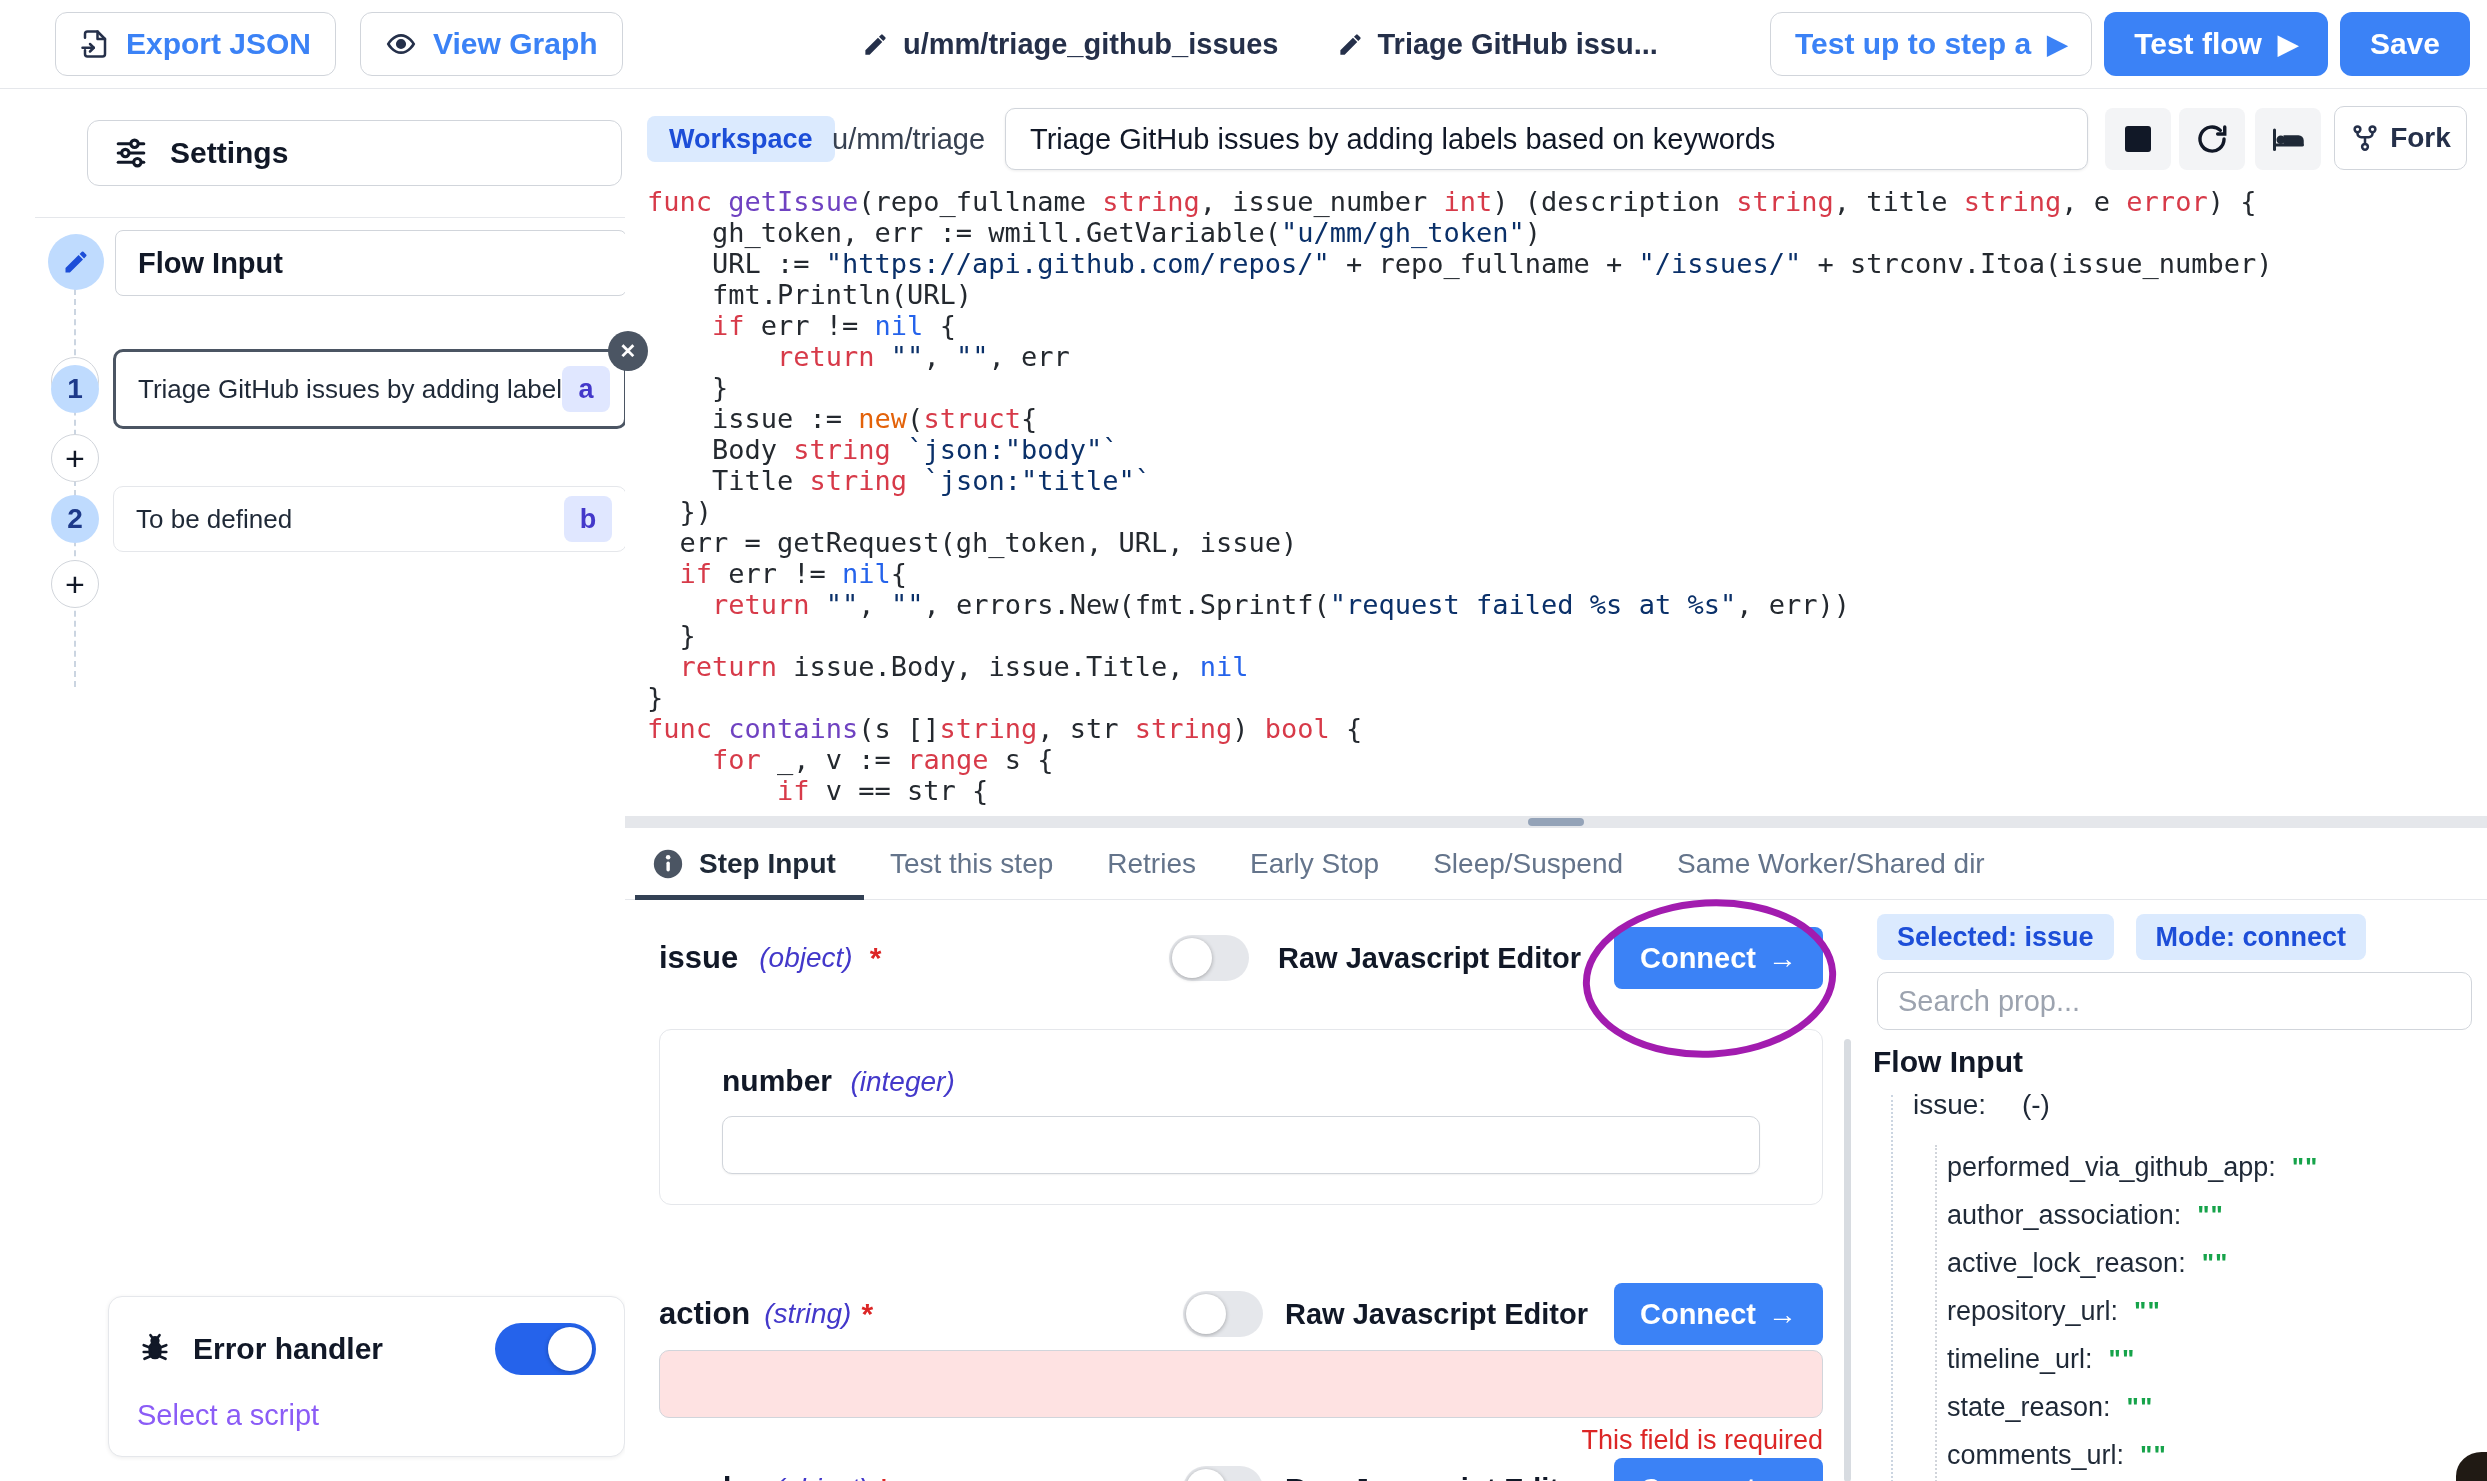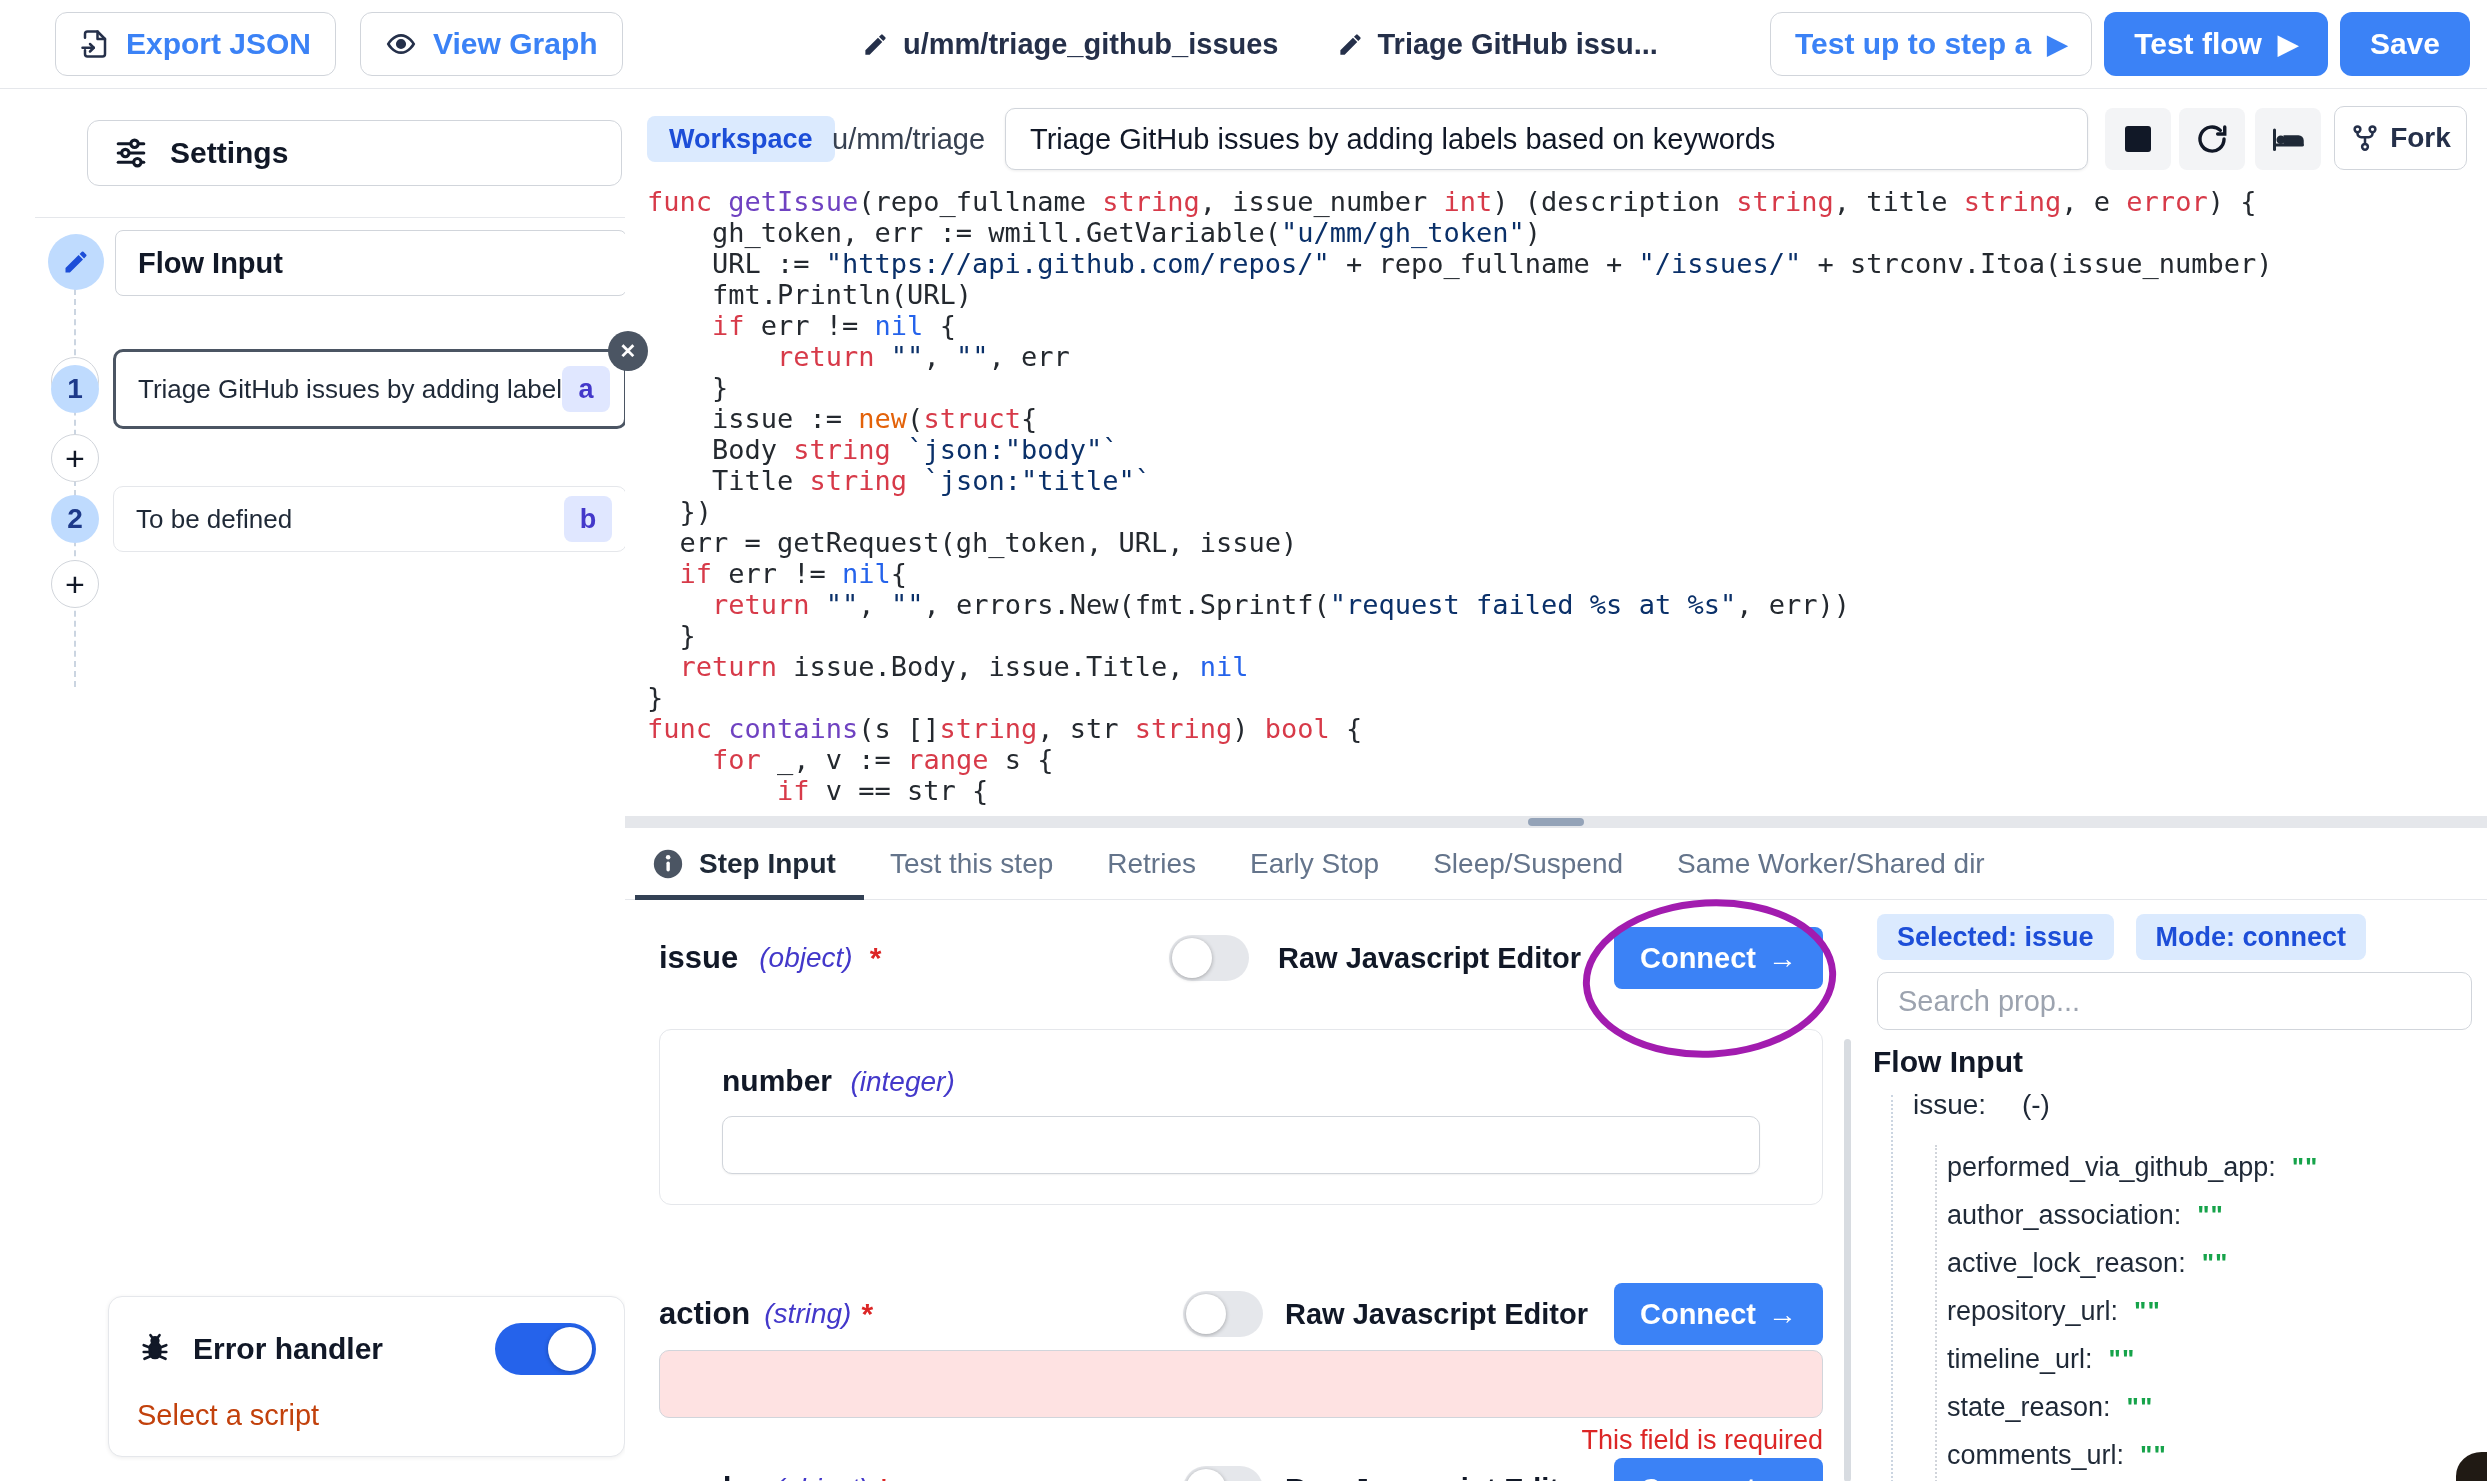--- a/index.html
+++ b/index.html
@@ -28,21 +28,21 @@
   .step-box { position:absolute; left:78px; width:514px; background:#fff; border-radius:10px; display:flex; align-items:center; padding:0 14px 0 22px; cursor:pointer; }
   .step-box.selected { border:3px solid #4b5563; height:80px; top:259px; }
   .step-box.normal { border:1px solid #e5e7eb; height:66px; top:396px; }
   .step-label { font-size:26px; color:#1f2937; flex:1; white-space:nowrap; overflow:hidden; }
   .step-badge { width:48px; height:46px; background:#e0e7ff; color:#4338ca; font-weight:700; font-size:27px; border-radius:8px; display:flex; align-items:center; justify-content:center; }
   .num-circle { position:absolute; left:16px; width:48px; height:48px; border-radius:50%; background:#bfdbfe; color:#1e3a8a; font-weight:700; font-size:28px; display:flex; align-items:center; justify-content:center; }
   .close-x { position:absolute; left:573px; top:241px; width:40px; height:40px; border-radius:50%; background:#4b5563; color:#fff; font-size:20px; font-weight:700; display:flex; align-items:center; justify-content:center; cursor:pointer; z-index:5; }
   .err-card { position:absolute; left:73px; top:1206px; width:517px; height:161px; border:1px solid #e5e7eb; border-radius:14px; box-shadow:0 1px 4px rgba(0,0,0,.07); padding:26px 28px; background:#fff; }
   .err-title-row { display:flex; align-items:center; gap:20px; }
   .err-title { font-size:30px; font-weight:700; color:#111827; flex:1; }
-  .err-sub { font-size:29px; color:#c2410c; margin-top:24px; }
+  .err-sub { font-size:29px; color:#8b5cf6; margin-top:24px; }
 
   .toggle { position:relative; border-radius:994px; background:#e5e7eb; cursor:pointer; flex:none; }
   .toggle .knob { position:absolute; top:3px; left:3px; background:#fff; border-radius:50%; box-shadow:0 1px 4px rgba(0,0,0,.3); }
   .toggle.sm { width:80px; height:46px; } .toggle.sm .knob { width:40px; height:40px; }
   .toggle.lg { width:101px; height:52px; } .toggle.lg .knob { width:44px; height:44px; top:4px; }
   .toggle.on { background:#2563eb; } .toggle.on .knob { left:auto; right:4px; }
 
   
   .main { position:absolute; left:625px; top:90px; right:0; bottom:0; background:#fff; }
   .ws-badge { position:absolute; left:22px; top:26px; height:46px; padding:0 22px; background:#dbeafe; color:#1d4ed8; font-size:27px; font-weight:700; border-radius:8px; display:flex; align-items:center; }

